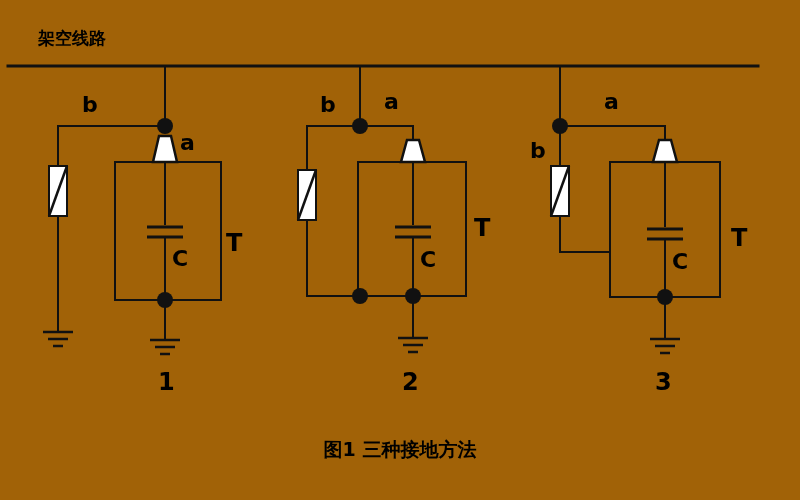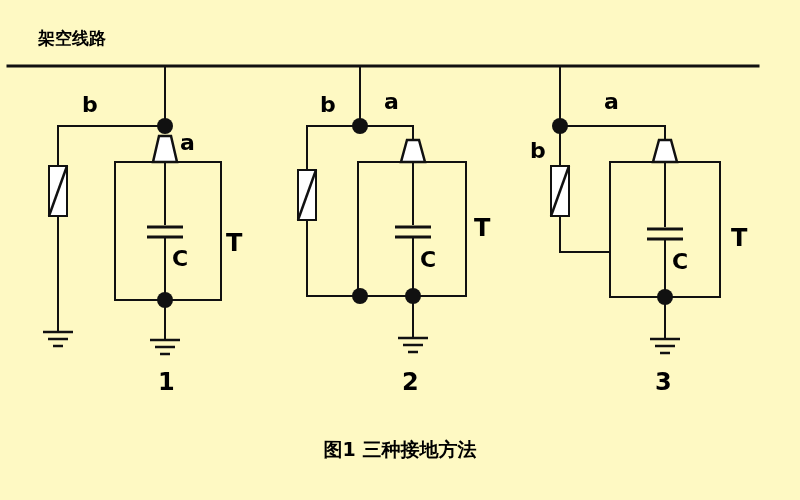--- a/index.html
+++ b/index.html
@@ -8,21 +8,21 @@
     background: #ffffff;
     width: 800px;
     height: 500px;
     overflow: hidden;
     font-family: "DejaVu Sans", sans-serif;
   }
   .figure {
     position: relative;
     width: 800px;
     height: 500px;
-    background: #fef9c3;
+    background: #a16207;
   }
   svg { display: block; }
   .wire   { stroke: #111111; stroke-width: 2; fill: none; stroke-linecap: square; }
   .thick  { stroke-width: 3; }
   .box    { fill: none; stroke: #111111; stroke-width: 2; }
   .arr    { fill: #ffffff; stroke: #111111; stroke-width: 2; }
   .arrdiag{ stroke: #111111; stroke-width: 2.5; }
   .plate  { stroke: #111111; stroke-width: 3; fill: none; }
   .dot    { fill: #111111; stroke: none; }
   .bushing{ fill: #ffffff; stroke: #111111; stroke-width: 2.5; }

